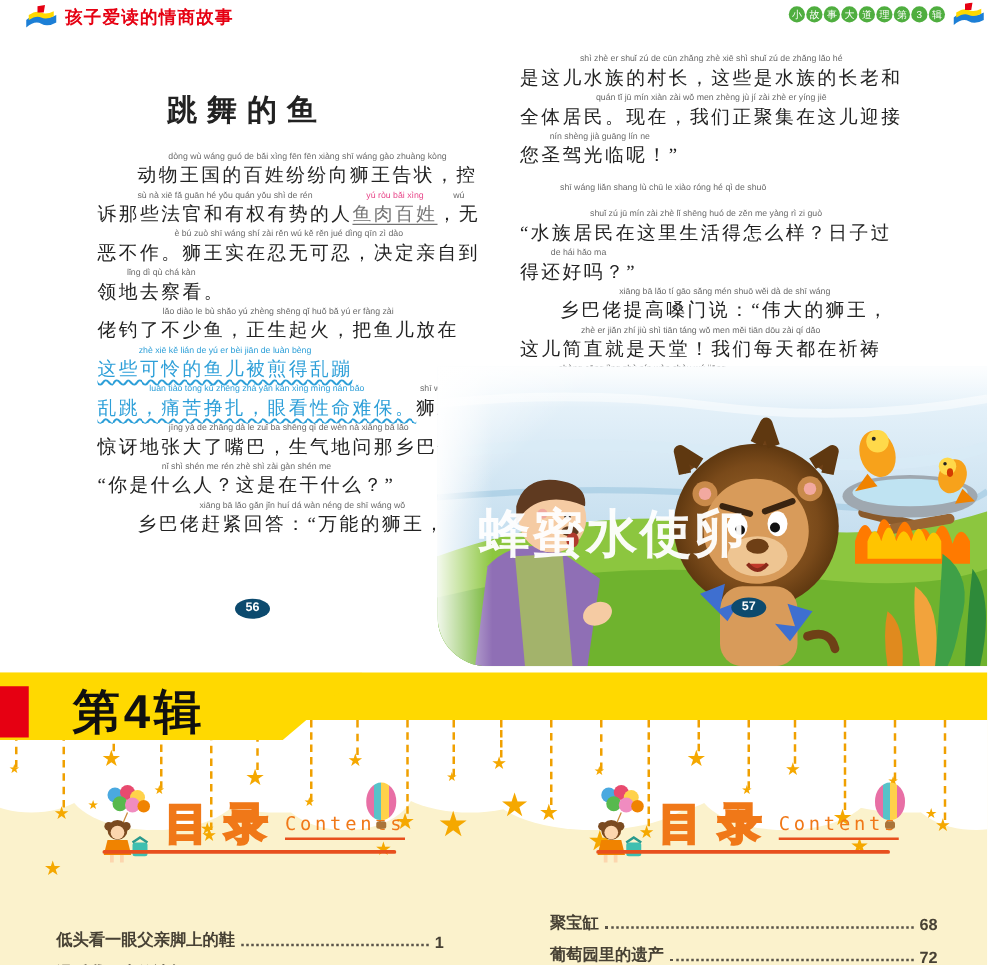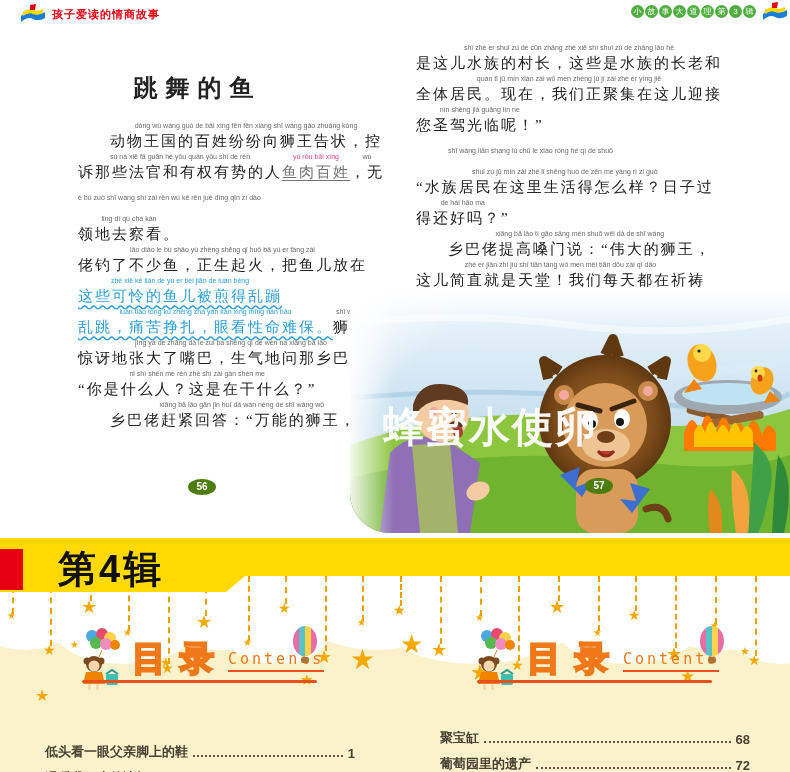--- a/index.html
+++ b/index.html
@@ -3,41 +3,41 @@
 <meta charset="utf-8">
 <style>
   html,body{margin:0;padding:0;}
   body{width:790px;height:772px;overflow:hidden;background:#fff;font-family:"Liberation Sans",sans-serif;}
   .sheet{position:relative;width:790px;height:772px;background:#fff;overflow:hidden;}
 
   
   .book{position:absolute;left:0;top:0;width:790px;height:538px;background:#fff;z-index:3;}
 
   .brand{position:absolute;left:20px;top:4px;display:flex;align-items:center;gap:6px;}
-  .brand-label{color:#e60012;font-size:11px;font-weight:bold;letter-spacing:1px;}
+  .brand-label{color:#e60012;font-size:14px;font-weight:bold;letter-spacing:1px;}
   .series{position:absolute;right:34px;top:5px;display:flex;gap:1px;}
   .series .bubble{width:13px;height:13px;border-radius:50%;background:#4fae3f;color:#fff;font-size:8px;line-height:13px;text-align:center;display:inline-block;}
   .logo-right{position:absolute;right:2px;top:2px;}
 
   .page-title{position:absolute;left:0;top:72px;width:395px;text-align:center;font-size:24px;font-weight:bold;letter-spacing:8px;color:#222;font-family:"Liberation Sans",sans-serif;}
 
   .textblock{position:absolute;white-space:nowrap;}
   .tb-left{left:78px;top:122px;width:316px;}
   .tb-right{left:416px;top:44px;width:370px;}
   .line{height:31px;white-space:nowrap;}
   .line.indent{margin-left:32px;}
   .seg{display:inline-block;vertical-align:bottom;text-align:center;}
   .pin{display:block;font-size:7px;line-height:8px;color:#6a6a6a;font-family:"Liberation Sans",sans-serif;white-space:nowrap;}
   .han{display:block;font-size:15px;line-height:22px;letter-spacing:2px;color:#222;font-family:"Liberation Serif",serif;}
   .c-p .pin{color:#e8488a;}
   .c-p .han{color:#737373;text-decoration:underline;text-underline-offset:3px;}
   .c-b .pin{color:#2d9fd8;}
   .c-b .han{color:#2d9fd8;text-decoration:underline;text-decoration-style:wavy;text-underline-offset:3px;}
 
-  .page-oval{position:absolute;width:28px;height:16px;border-radius:50%;background:#4d7c0f;color:#fff;font-size:10px;line-height:16px;text-align:center;font-weight:bold;z-index:6;}
+  .page-oval{position:absolute;width:28px;height:16px;border-radius:50%;background:#0c4a6e;color:#fff;font-size:10px;line-height:16px;text-align:center;font-weight:bold;z-index:6;}
   .oval-56{left:188px;top:479px;}
   .oval-57{left:585px;top:478px;}
 
   
   .illus{position:absolute;left:350px;top:293px;width:440px;height:240px;overflow:hidden;border-bottom-left-radius:40px;z-index:4;}
   .illus::after{content:"";position:absolute;inset:0;
     background:linear-gradient(135deg,rgba(255,255,255,.95) 0%,rgba(255,255,255,0) 20%),
                linear-gradient(90deg,rgba(255,255,255,.9) 0%,rgba(255,255,255,0) 10%),
                linear-gradient(180deg,rgba(255,255,255,.85) 0%,rgba(255,255,255,0) 14%);}
   .watermark{position:absolute;left:383px;top:400px;z-index:7;color:#fff;font-size:41px;font-weight:bold;letter-spacing:2px;opacity:.96;font-family:"Liberation Sans",sans-serif;}
@@ -255,21 +255,21 @@
         <path d="M3,8 Q9,4 13,6 Q17,8 23,5 L23,9 Q17,12 13,10 Q9,8 3,12 Z" fill="#ffd900"></path>
         <path d="M10,1 L16,0 L15,6 L10,6 Z" fill="#e60012"></path>
       </svg>
     </div>
 
     <div class="page-title">跳舞的鱼</div>
 
     <div class="textblock tb-left">
         <div class="line indent"><span class="seg c-k"><span class="pin">dòng wù wáng guó de  bǎi xìng fēn  fēn xiàng shī wáng gào zhuàng  kòng</span><span class="han">动物王国的百姓纷纷向狮王告状，控</span></span></div>
         <div class="line"><span class="seg c-k"><span class="pin">sù  nà  xiē  fǎ guān hé  yǒu quán yǒu shì  de  rén</span><span class="han">诉那些法官和有权有势的人</span></span><span class="seg c-p"><span class="pin">yú ròu bǎi xìng</span><span class="han">鱼肉百姓</span></span><span class="seg c-k"><span class="pin"> wú</span><span class="han">，无</span></span></div>
-        <div class="line"><span class="seg c-k"><span class="pin">è  bú  zuò    shī wáng shí  zài  rěn  wú  kě  rěn     jué dìng qīn  zì  dào</span></span></div>
+        <div class="line"><span class="seg c-k"><span class="pin">è  bú  zuò    shī wáng shí  zài  rěn  wú  kě  rěn     jué dìng qīn  zì  dào</span><span class="han">恶不作。狮王实在忍无可忍，决定亲自到</span></span></div>
         <div class="line"><span class="seg c-k"><span class="pin">lǐng  dì  qù  chá kàn</span><span class="han">领地去察看。</span></span></div>
         <div class="line"><span class="seg c-k"><span class="pin">lǎo diào le  bù shǎo yú    zhèng shēng qǐ  huǒ     bǎ  yú  er  fàng zài</span><span class="han">佬钓了不少鱼，正生起火，把鱼儿放在</span></span></div>
         <div class="line"><span class="seg c-b"><span class="pin">zhè  xiē  kě  lián  de  yú  er  bèi  jiān  de  luàn bèng</span><span class="han">这些可怜的鱼儿被煎得乱蹦</span></span></div>
         <div class="line"><span class="seg c-b"><span class="pin">luàn tiào    tòng kǔ zhēng zhá    yǎn kàn xìng mìng nán bǎo</span><span class="han">乱跳，痛苦挣扎，眼看性命难保。</span></span><span class="seg c-k"><span class="pin">shī wáng</span><span class="han">狮王</span></span></div>
         <div class="line"><span class="seg c-k"><span class="pin">jīng  yà  de zhāng dà  le  zuǐ  ba    shēng qì  de  wèn  nà xiāng bā  lǎo</span><span class="han">惊讶地张大了嘴巴，生气地问那乡巴佬：</span></span></div>
         <div class="line"><span class="seg c-k"><span class="pin">nǐ  shì shén me  rén     zhè  shì  zài  gàn  shén  me</span><span class="han">“你是什么人？这是在干什么？”</span></span></div>
         <div class="line indent"><span class="seg c-k"><span class="pin">xiāng bā  lǎo gǎn  jǐn  huí  dá      wàn néng de  shī wáng    wǒ</span><span class="han">乡巴佬赶紧回答：“万能的狮王，我</span></span></div>
       </div>
     <div class="textblock tb-right">
         <div class="line"><span class="seg c-k"><span class="pin">shì  zhè  er  shuǐ  zú  de  cūn zhǎng   zhè  xiē  shì  shuǐ  zú  de zhǎng lǎo  hé</span><span class="han">是这儿水族的村长，这些是水族的长老和</span></span></div>

